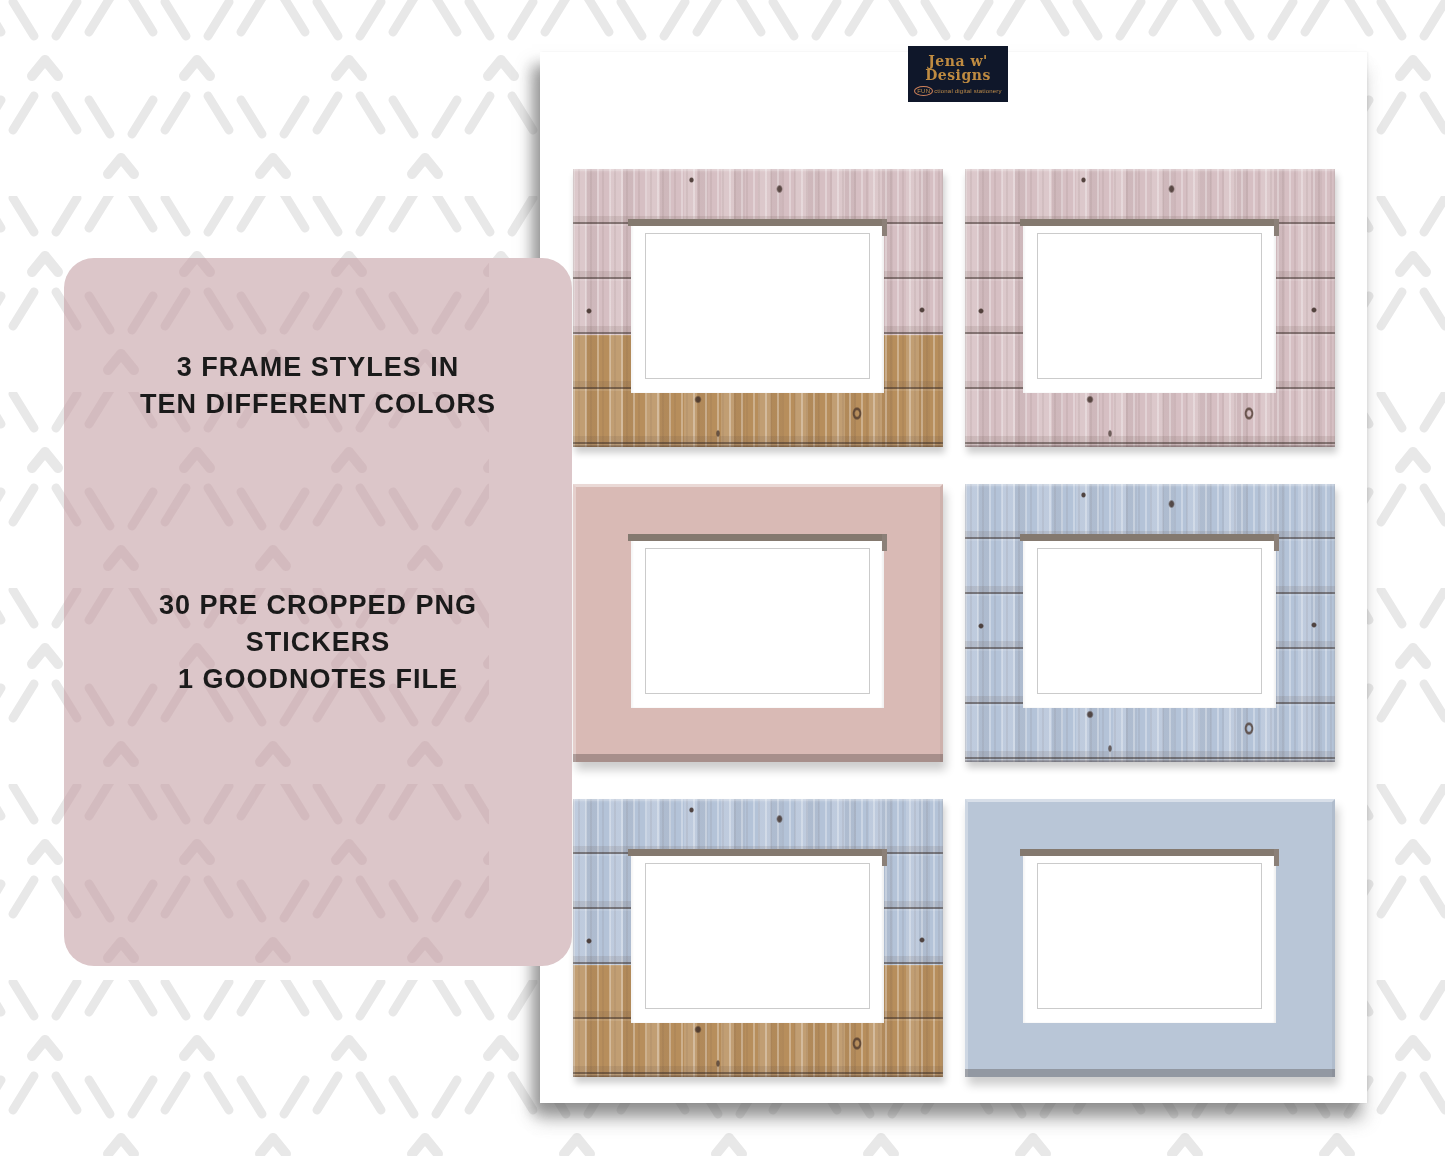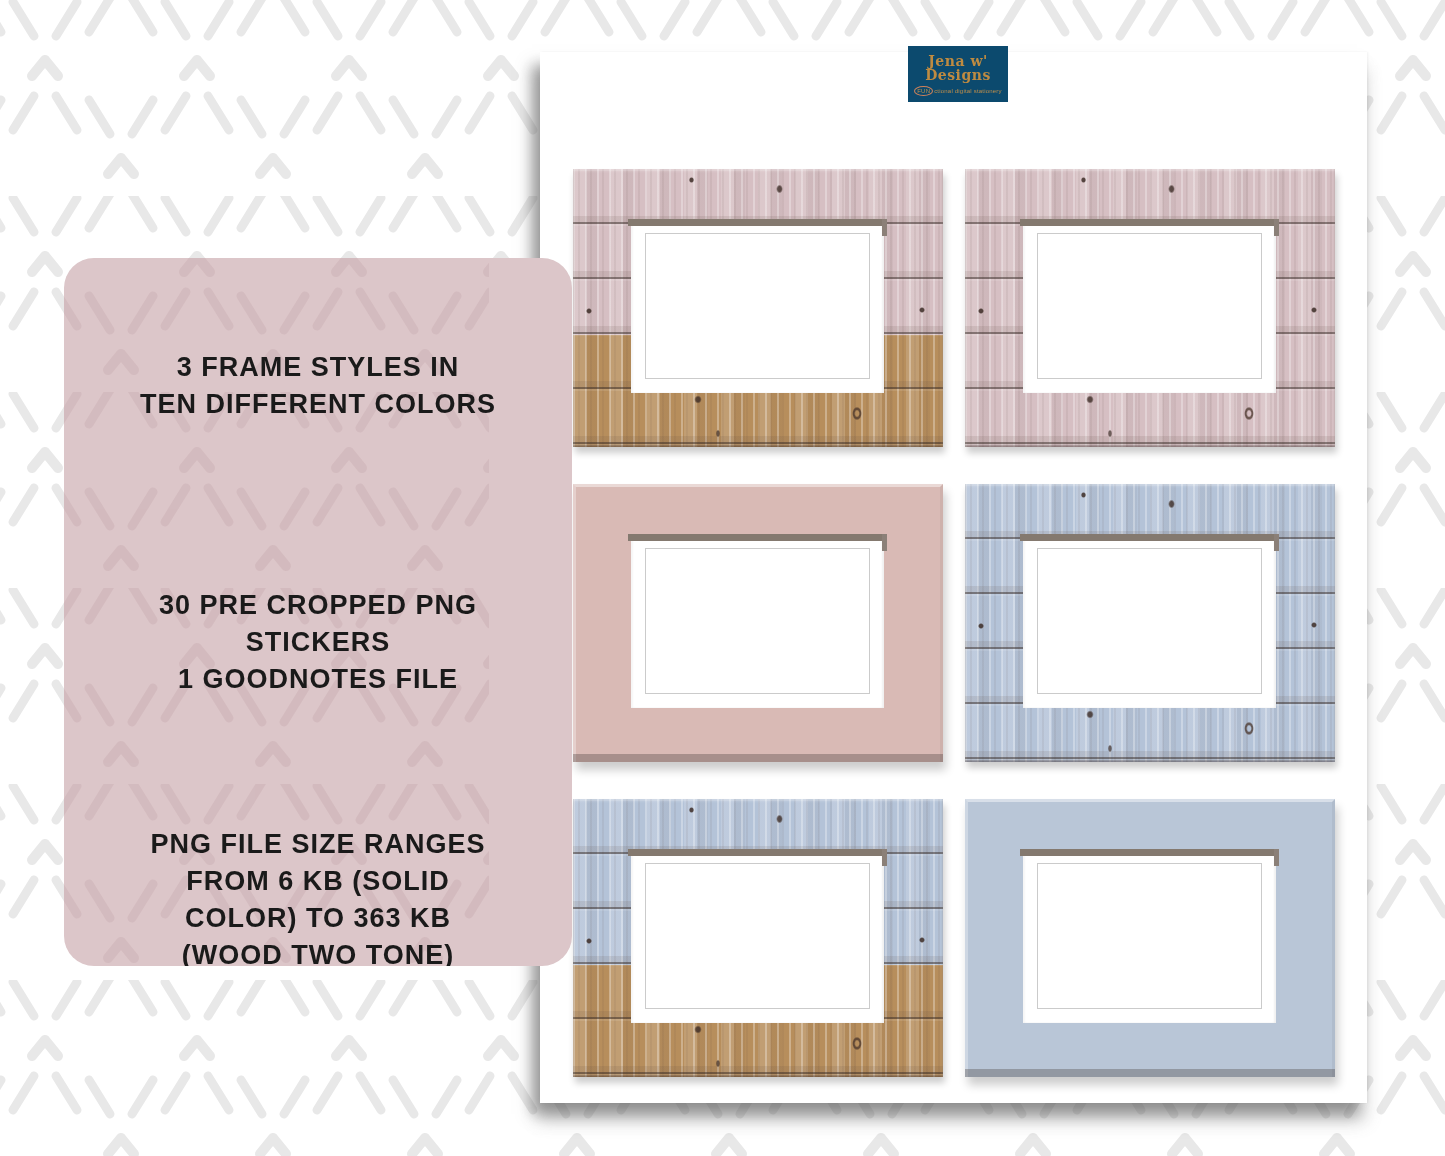--- a/index.html
+++ b/index.html
@@ -30,21 +30,21 @@
     position:absolute; left:540px; top:52px; width:827px; height:1051px;
     background:#ffffff; z-index:1;
     box-shadow:-9px 12px 14px -1px rgba(88,88,88,.55),
                -2px 18px 16px rgba(110,110,110,.30),
                1px 0 2px rgba(0,0,0,.05);
   }
 
   
   .logo-card{
     position:absolute; left:368px; top:-6px; width:100px; height:56px;
-    background:#0c4a6e; text-align:center; overflow:hidden;
+    background:#0f172a; text-align:center; overflow:hidden;
   }
   .brand{
     padding-top:8px; font-family:"DejaVu Serif", serif; font-weight:700;
     font-size:14px; line-height:14px; letter-spacing:.5px; color:#bf8b41;
   }
   .brand span{ display:block; }
   .tagline{
     margin-top:4px; font-size:6px; line-height:8px; letter-spacing:.2px;
     color:#c28f4a;
   }
@@ -165,24 +165,20 @@
 <aside class="info-panel">
   <svg class="panel-pattern" width="425" height="708" aria-hidden="true">
     <rect width="425" height="708" fill="url(#marks-pink)"></rect>
   </svg>
   <div class="panel-text">
     <p class="s1">3 FRAME STYLES IN
 TEN DIFFERENT COLORS</p>
     <p class="s2">30 PRE CROPPED PNG
 STICKERS
 1 GOODNOTES FILE</p>
-    <p class="s3">PNG FILE SIZE RANGES
-FROM 6 KB (SOLID
-COLOR) TO 363 KB
-(WOOD TWO TONE)</p>
   </div>
 </aside>
 
 <main class="page">
 
   <div class="logo-card">
     <div class="brand">
       <span>Jena w'</span>
       <span>Designs</span>
     </div>

